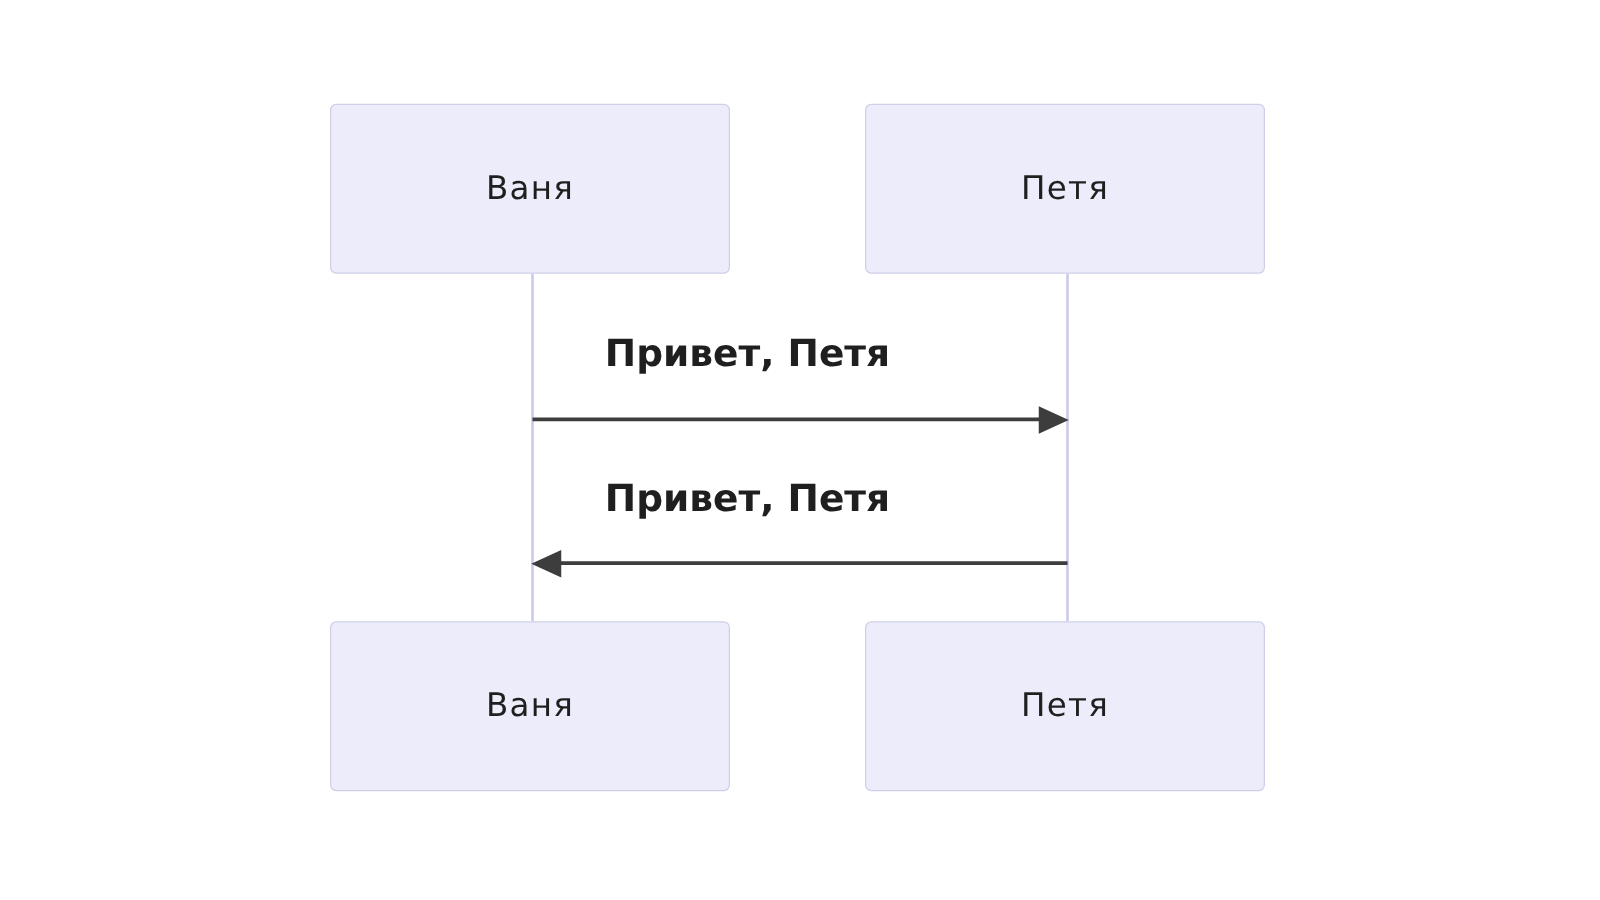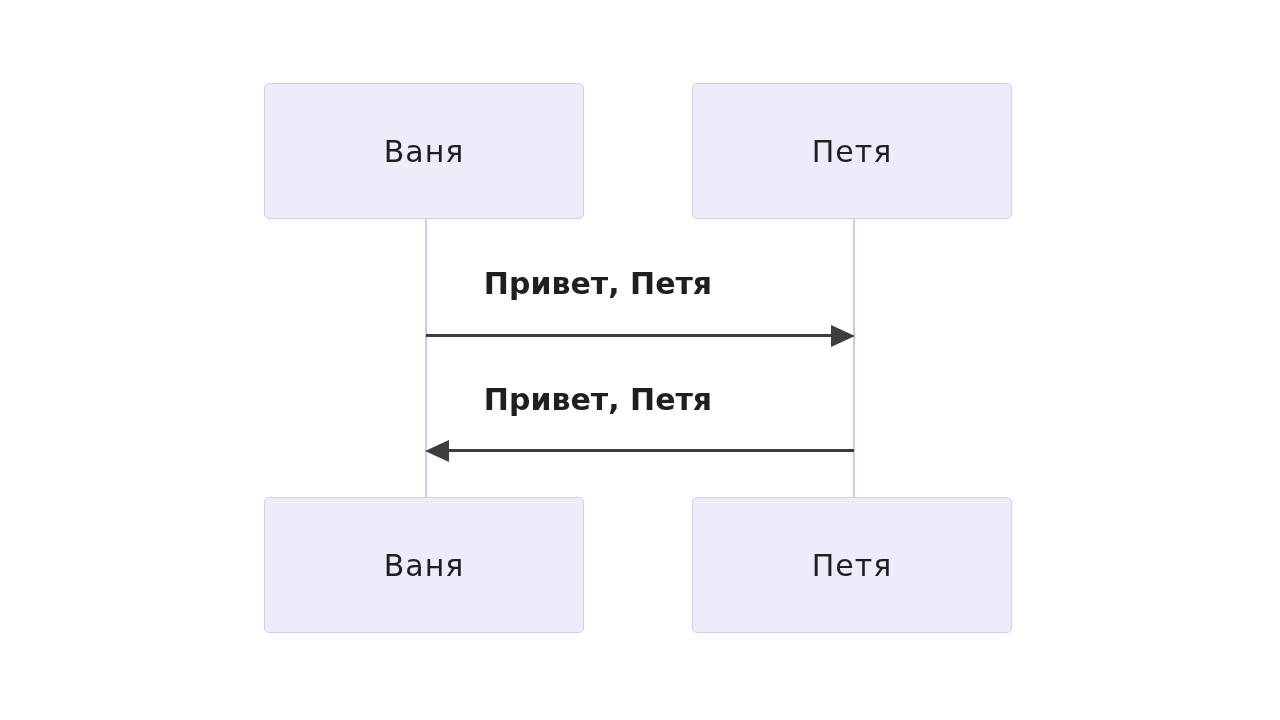--- a/index.html
+++ b/index.html
@@ -21,21 +21,21 @@
     height: 136px;
     background: var(--actor-fill, #ececfb);
     border: 1.5px solid var(--actor-border, #cfcfe9);
     border-radius: 5px;
     display: flex;
     align-items: center;
     justify-content: center;
     box-sizing: border-box;
   }
   .actor-box span {
-    font-size: 30px;
+    font-size: 26px;
     color: var(--text, #1f1f1f);
     letter-spacing: 1px;
   }
   .box-a-top { left: 264px; top: 83px; }
   .box-b-top { left: 692px; top: 83px; }
   .box-a-bottom { left: 264px; top: 497px; }
   .box-b-bottom { left: 692px; top: 497px; }
 
   .lifeline {
     position: absolute;

